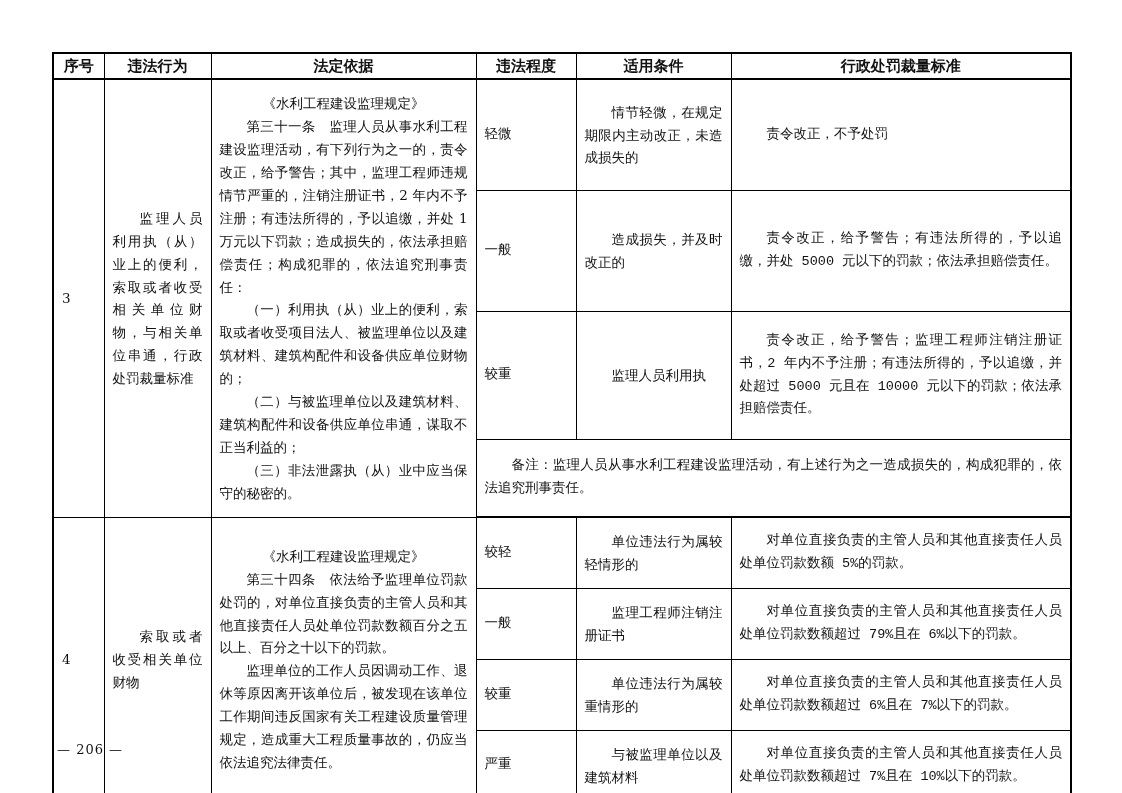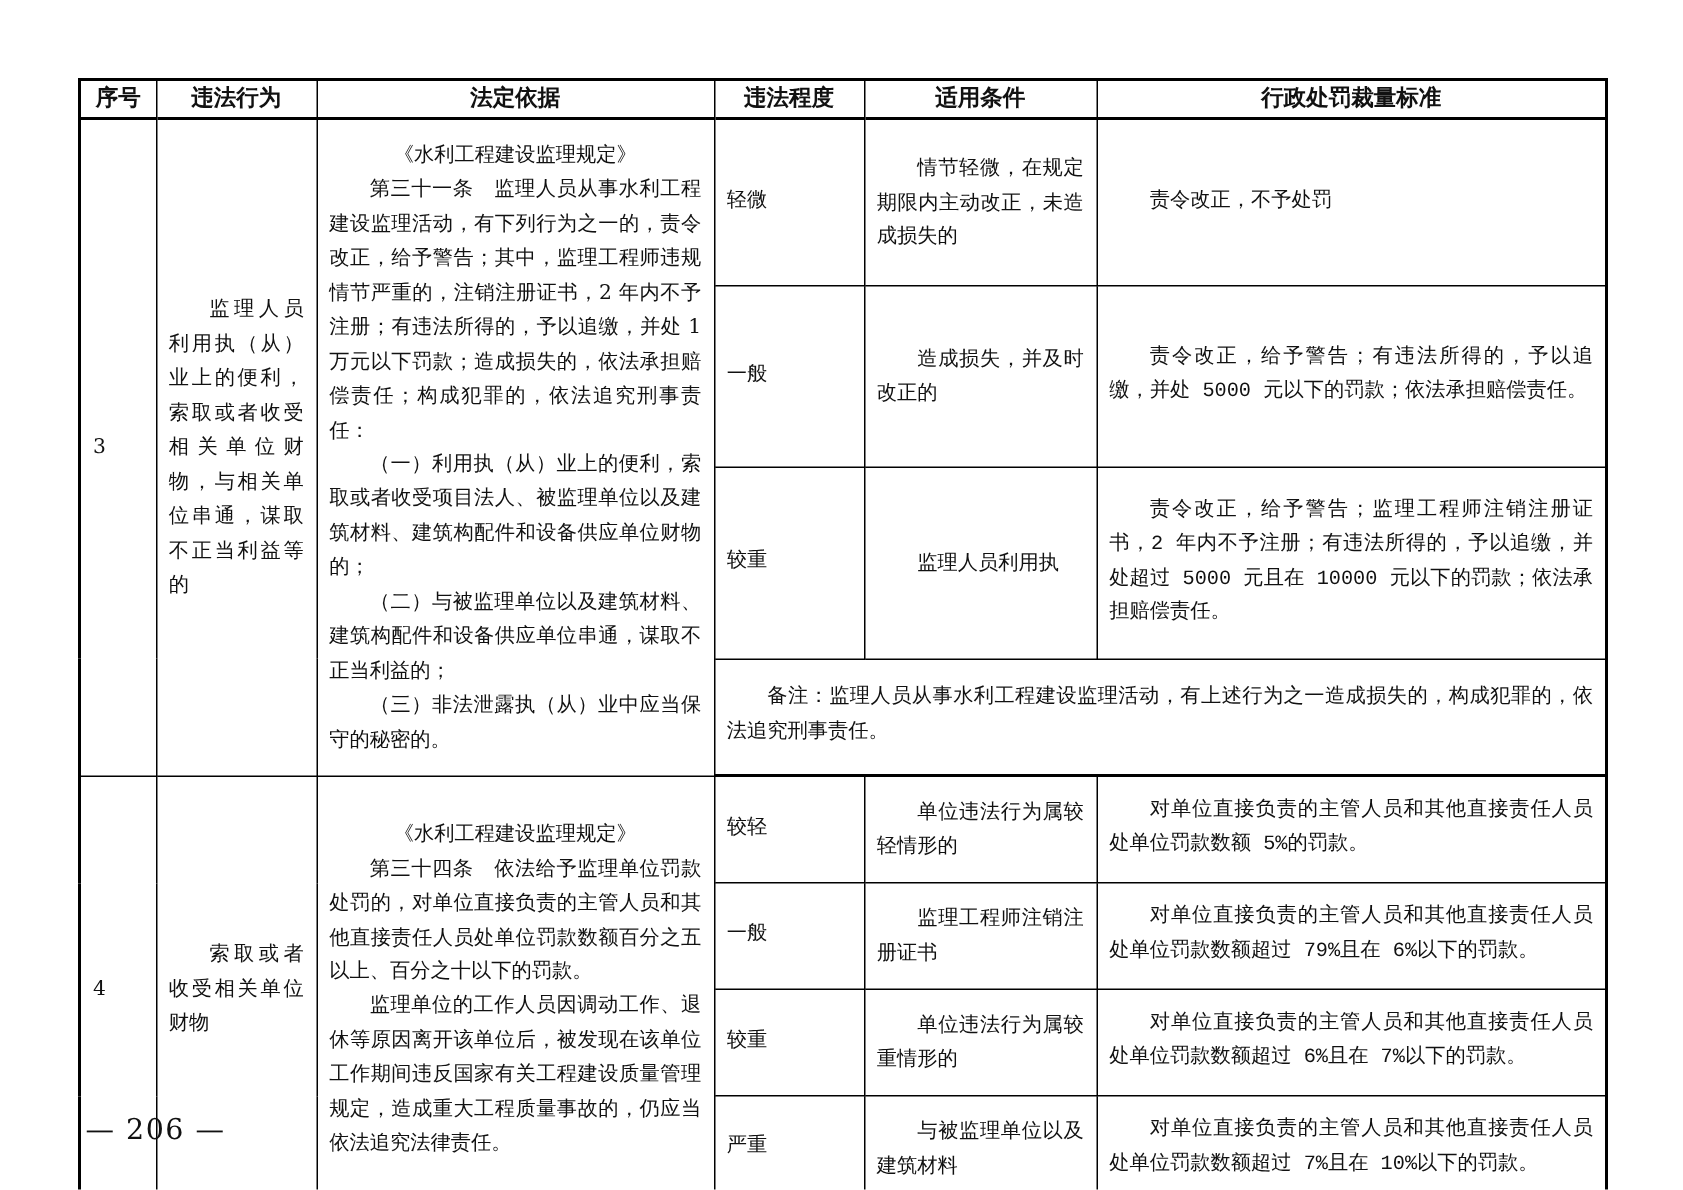--- a/index.html
+++ b/index.html
@@ -71,21 +71,21 @@
   tr.h-r4 td { height: 65px; }
   td.note-cell {
     vertical-align: middle;
     text-indent: 2em;
     padding: 2px 8px;
   }
   .footer {
     position: absolute;
     left: 57px;
     top: 742px;
-    font-size: 19px;
+    font-size: 13px;
     letter-spacing: 1px;
   }
 </style>
 </head>
 <body>
 
 <div class="page">
 
   <table class="law-table">
     <colgroup>
@@ -102,21 +102,21 @@
       <th>序号</th>
       <th>违法行为</th>
       <th>法定依据</th>
       <th class="bl2">违法程度</th>
       <th>适用条件</th>
       <th class="bl2">行政处罚裁量标准</th>
     </tr>
 
     <tr class="h-r3a">
       <td class="col-no" rowspan="4">3</td>
-      <td class="indent" rowspan="4">监理人员利用执（从）业上的便利，索取或者收受相关单位财物，与相关单位串通，谋取不正当利益等的</td>
+      <td class="indent" rowspan="4">监理人员利用执（从）业上的便利，索取或者收受相关单位财物，与相关单位串通，行政处罚裁量标准</td>
       <td class="legal" rowspan="4">
             <p>《水利工程建设监理规定》</p>
             <p>第三十一条　监理人员从事水利工程建设监理活动，有下列行为之一的，责令改正，给予警告；其中，监理工程师违规情节严重的，注销注册证书，2 年内不予注册；有违法所得的，予以追缴，并处 1 万元以下罚款；造成损失的，依法承担赔偿责任；构成犯罪的，依法追究刑事责任：</p>
             <p>（一）利用执（从）业上的便利，索取或者收受项目法人、被监理单位以及建筑材料、建筑构配件和设备供应单位财物的；</p>
             <p>（二）与被监理单位以及建筑材料、建筑构配件和设备供应单位串通，谋取不正当利益的；</p>
             <p>（三）非法泄露执（从）业中应当保守的秘密的。</p>
           </td>
       <td class="col-severity bl2">轻微</td>
       <td class="indent">情节轻微，在规定期限内主动改正，未造成损失的</td>
       <td class="indent bl2">责令改正，不予处罚</td>

